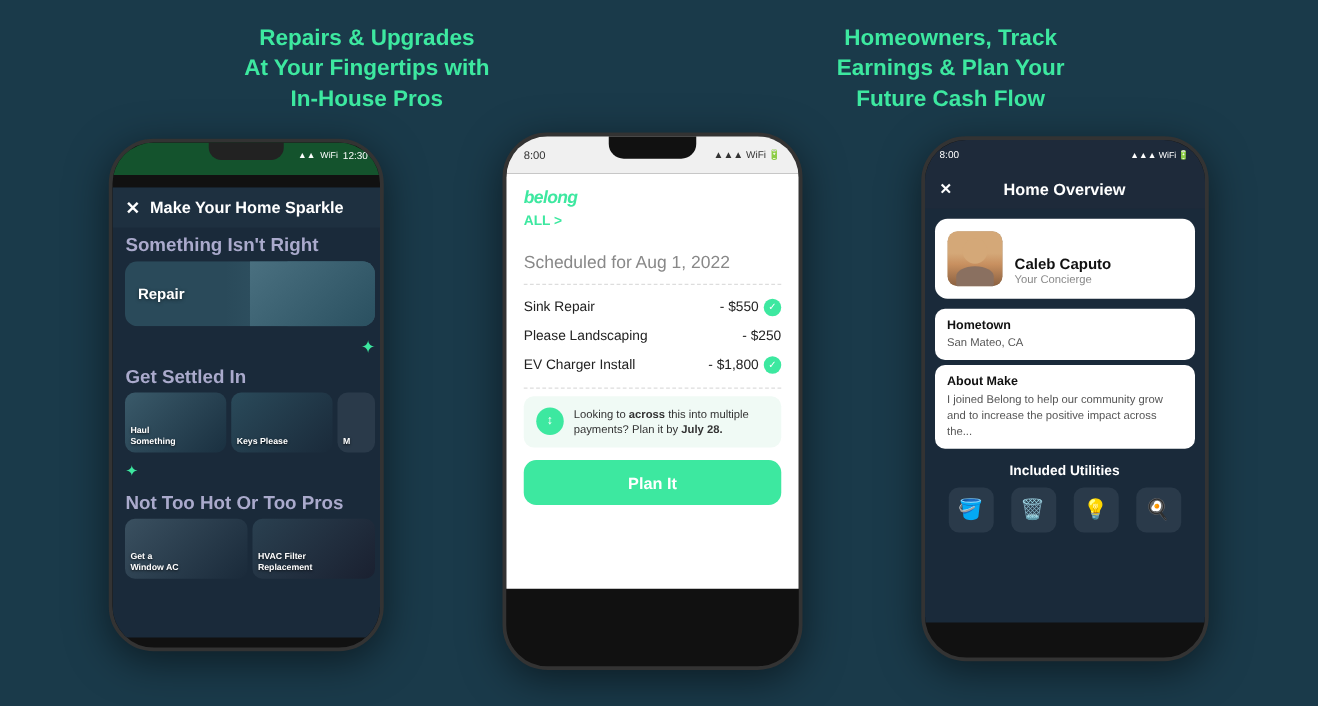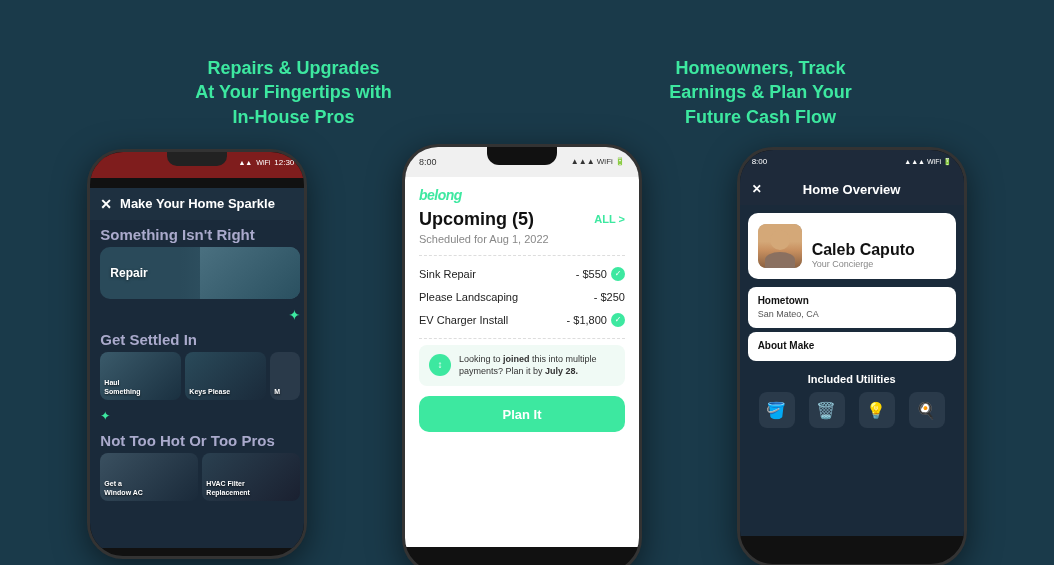--- a/index.html
+++ b/index.html
@@ -13,21 +13,20 @@
       flex-direction: column;
     }
 
     
     .header-row {
       display: flex;
       justify-content: space-around;
       align-items: flex-start;
       padding: 18px 60px 10px;
       flex-shrink: 0;
-      margin-top: 38px;
     }
     .tagline {
       text-align: center;
       color: #3de8a0;
       font-size: 18px;
       font-weight: 700;
       line-height: 1.35;
       width: 280px;
     }
 
@@ -200,23 +199,23 @@
       display: flex;
       align-items: center;
       justify-content: space-between;
     }
     .p2-all {
       font-size: 11px;
       color: #3de8a0;
       font-weight: 600;
     }
     .p2-subtitle {
-      font-size: 11px;
+      font-size: 14px;
       color: #888;
-      margin-top: 3px;
+      margin-top: 18px;
     }
 
     .p2-divider {
       border: none;
       border-top: 1px dashed #ddd;
       margin: 6px 14px;
     }
 
     .p2-line-item {
       display: flex;
@@ -363,21 +362,21 @@
       position: absolute;
       bottom: 0;
       left: 50%;
       transform: translateX(-50%);
       width: 30px;
       height: 16px;
       background: #8a7060;
       border-radius: 50% 50% 0 0;
     }
     .p3-concierge-info .name {
-      font-size: 16px;
+      font-size: 12px;
       font-weight: 700;
       color: #111;
       margin-top: 18px;
     }
     .p3-concierge-info .role {
       font-size: 9px;
       color: #888;
     }
 
     .p3-detail-box {
@@ -432,21 +431,21 @@
 At Your Fingertips with
 In-House Pros</div>
   <div class="tagline" style="white-space:pre-line;">Homeowners, Track
 Earnings &amp; Plan Your
 Future Cash Flow</div>
 </div>
 
 <div class="phones-row">
 
   <div class="phone phone-1">
-    <div style="background:#7f1d1d;height:26px;display:flex;align-items:center;justify-content:center;position:relative;">
+    <div style="background:#14532d;height:26px;display:flex;align-items:center;justify-content:center;position:relative;">
       <div style="width:60px;height:14px;background:#222;border-radius:0 0 10px 10px;position:absolute;top:0;left:50%;transform:translateX(-50%);"></div>
       <div style="position:absolute;right:10px;top:6px;display:flex;gap:4px;align-items:center;">
         <span style="color:#fff;font-size:7px;">▲▲</span>
         <span style="color:#fff;font-size:7px;">WiFi</span>
         <span style="color:#fff;font-size:8px;">12:30</span>
       </div>
     </div>
     <div class="phone-1" style="background:#1a2a3a;height:360px;overflow:hidden;">
 
       <div class="p1-header">
@@ -498,31 +497,30 @@
     </div>
   </div>
 
   <div class="phone phone-2">
 
     <div style="background:#f0f0f0;height:30px;position:relative;display:flex;align-items:center;justify-content:space-between;padding:0 14px;">
       <span style="font-size:9px;color:#333;">8:00</span>
       <div style="width:70px;height:18px;background:#111;border-radius:0 0 12px 12px;position:absolute;left:50%;transform:translateX(-50%);top:0;"></div>
       <span style="font-size:8px;color:#333;display:flex;gap:3px;">▲▲▲ WiFi 🔋</span>
     </div>
-    <div style="background:#fff;height:370px;overflow:hidden;">
+    <div style="background:#fff;height:332px;overflow:hidden;">
 
       <div class="p2-header">
         <div class="p2-logo">
           <span style="font-style:italic;">belong</span>
         </div>
       </div>
 
       <div class="p2-upcoming">
         <div class="p2-upcoming-title">
-          <span>Upcoming (5)</span>
           <span class="p2-all">ALL &gt;</span>
         </div>
         <div class="p2-subtitle">Scheduled for Aug 1, 2022</div>
       </div>
 
       <hr class="p2-divider">
 
       <div class="p2-line-item">
         <span class="p2-line-label">Sink Repair</span>
         <span class="p2-line-amount">
@@ -540,21 +538,21 @@
           - $1,800
           <div class="p2-check">✓</div>
         </span>
       </div>
 
       <hr class="p2-divider">
 
       <div class="p2-split-box">
         <div class="p2-split-icon">↕</div>
         <div class="p2-split-text">
-          Looking to <strong>joined</strong> this into multiple payments? Plan it by <strong>July 28.</strong>
+          Looking to <strong>across</strong> this into multiple payments? Plan it by <strong>July 28.</strong>
         </div>
       </div>
 
       <div class="p2-plan-btn">Plan It</div>
     </div>
   </div>
 
   <div class="phone phone-3">
 
     <div style="background:#1e2a3a;height:24px;display:flex;align-items:center;justify-content:space-between;padding:0 12px;">
@@ -578,20 +576,21 @@
         </div>
       </div>
 
       <div class="p3-detail-box">
         <div class="p3-detail-label">Hometown</div>
         <div class="p3-detail-value">San Mateo, CA</div>
       </div>
 
       <div class="p3-detail-box" style="margin-top:4px;">
         <div class="p3-detail-label">About Make</div>
+        <div class="p3-detail-value">I joined Belong to help our community grow and to increase the positive impact across the...</div>
       </div>
 
       <div class="p3-utilities-section">
         <div class="p3-utilities-title">Included Utilities</div>
         <div class="p3-utility-icons">
           <div class="p3-utility-icon">🪣</div>
           <div class="p3-utility-icon">🗑️</div>
           <div class="p3-utility-icon">💡</div>
           <div class="p3-utility-icon">🍳</div>
         </div>

